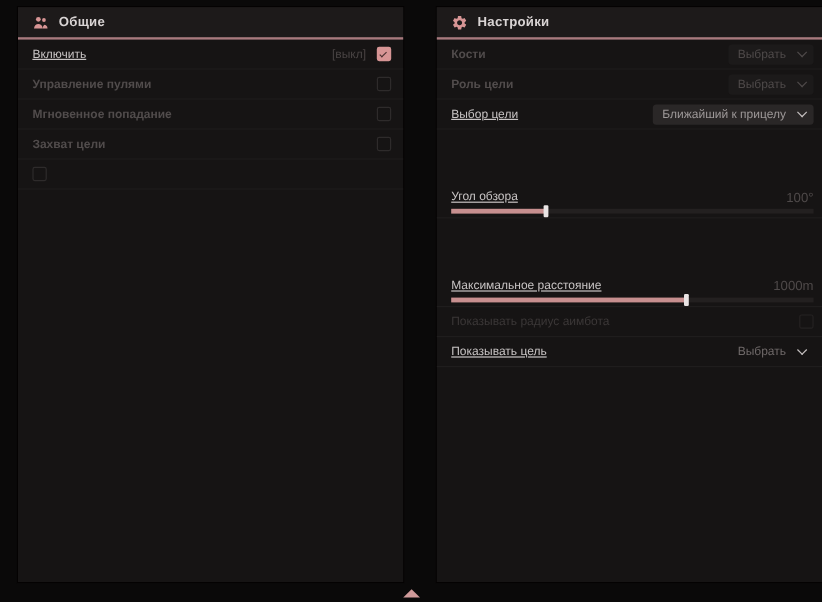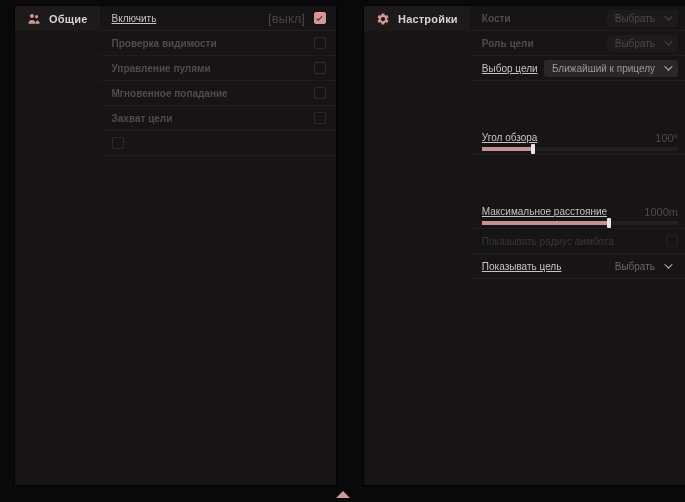--- a/index.html
+++ b/index.html
@@ -1,35 +1,35 @@
 <!DOCTYPE html>
 <html><head>
 <meta charset="utf-8">
 <style>
   * { margin:0; padding:0; box-sizing:border-box; }
   html,body { width:685px; height:502px; background:#0a0909; overflow:hidden;
     font-family:"Liberation Sans", sans-serif; }
   .panel { position:absolute; top:5px; height:481px; background:#161414;
-    border:1px solid #040202; display:flex; flex-direction:row; }
+    border:1px solid #040202; display:flex; flex-direction:column; }
   .panel-left  { left:14px;  width:323px; }
   .panel-right { left:363px; width:326px; }
   .panel-header { height:25px; background:#1d1a1a; display:flex; align-items:center;
     gap:8px; padding:0 12px; flex:0 0 auto; }
   .panel-title { font-size:11px; font-weight:bold; color:#d9d4d4; letter-spacing:.2px; }
   .header-icon { width:14px; height:14px; display:inline-flex; }
   .header-icon svg { width:100%; height:100%; }
   .accent-line { height:2px; background:#a87a7e; flex:0 0 auto; }
   .panel-body { flex:1; }
   .row { height:25px; display:flex; align-items:center; padding:0 10px 0 12px;
     border-bottom:1px solid #1f1d1d; }
   .lbl { font-size:10px; flex:1; }
   .bright { color:#c7c3c3;text-decoration:underline; }
   .dim { color:#514c4c;font-weight:bold; }
   .vdim { color:#3b3737; }
-  .hotkey { font-size:13px; color:#494444; margin-right:9px; }
+  .hotkey { font-size:10px; color:#494444; margin-right:9px; }
   .checkbox { width:12px; height:12px; border-radius:2px; border:1px solid #2e2b2b;
     background:transparent; display:inline-flex; align-items:center; justify-content:center;
     cursor:pointer; }
   .checkbox.vfaint { border-color:#252222; }
   .checkbox.checked { background:#d79595; border-color:#d79595; }
   .check { width:6px; height:3px; border-left:1.6px solid #4a3030;
     border-bottom:1.6px solid #4a3030; transform:rotate(-45deg) translate(0,-1px); }
   .dropdown { display:flex; align-items:center; gap:9px; padding:3px 8px;
     border-radius:3px; font-size:10px; cursor:pointer; }
   .dropdown.dimmed { background:#1c1a1a; color:#4e4949; }
@@ -69,24 +69,20 @@
   <div class="panel-body">
 
     <div class="row">
       <span class="lbl bright">Включить</span>
       <span class="hotkey">[выкл]</span>
       <span class="checkbox checked">
         <span class="check"></span>
       </span>
     </div>
 
-    <div class="row">
-      <span class="lbl dim">Проверка видимости</span>
-      <span class="checkbox"></span>
-    </div>
 
     <div class="row">
       <span class="lbl dim">Управление пулями</span>
       <span class="checkbox"></span>
     </div>
 
     <div class="row">
       <span class="lbl dim">Мгновенное попадание</span>
       <span class="checkbox"></span>
     </div>

